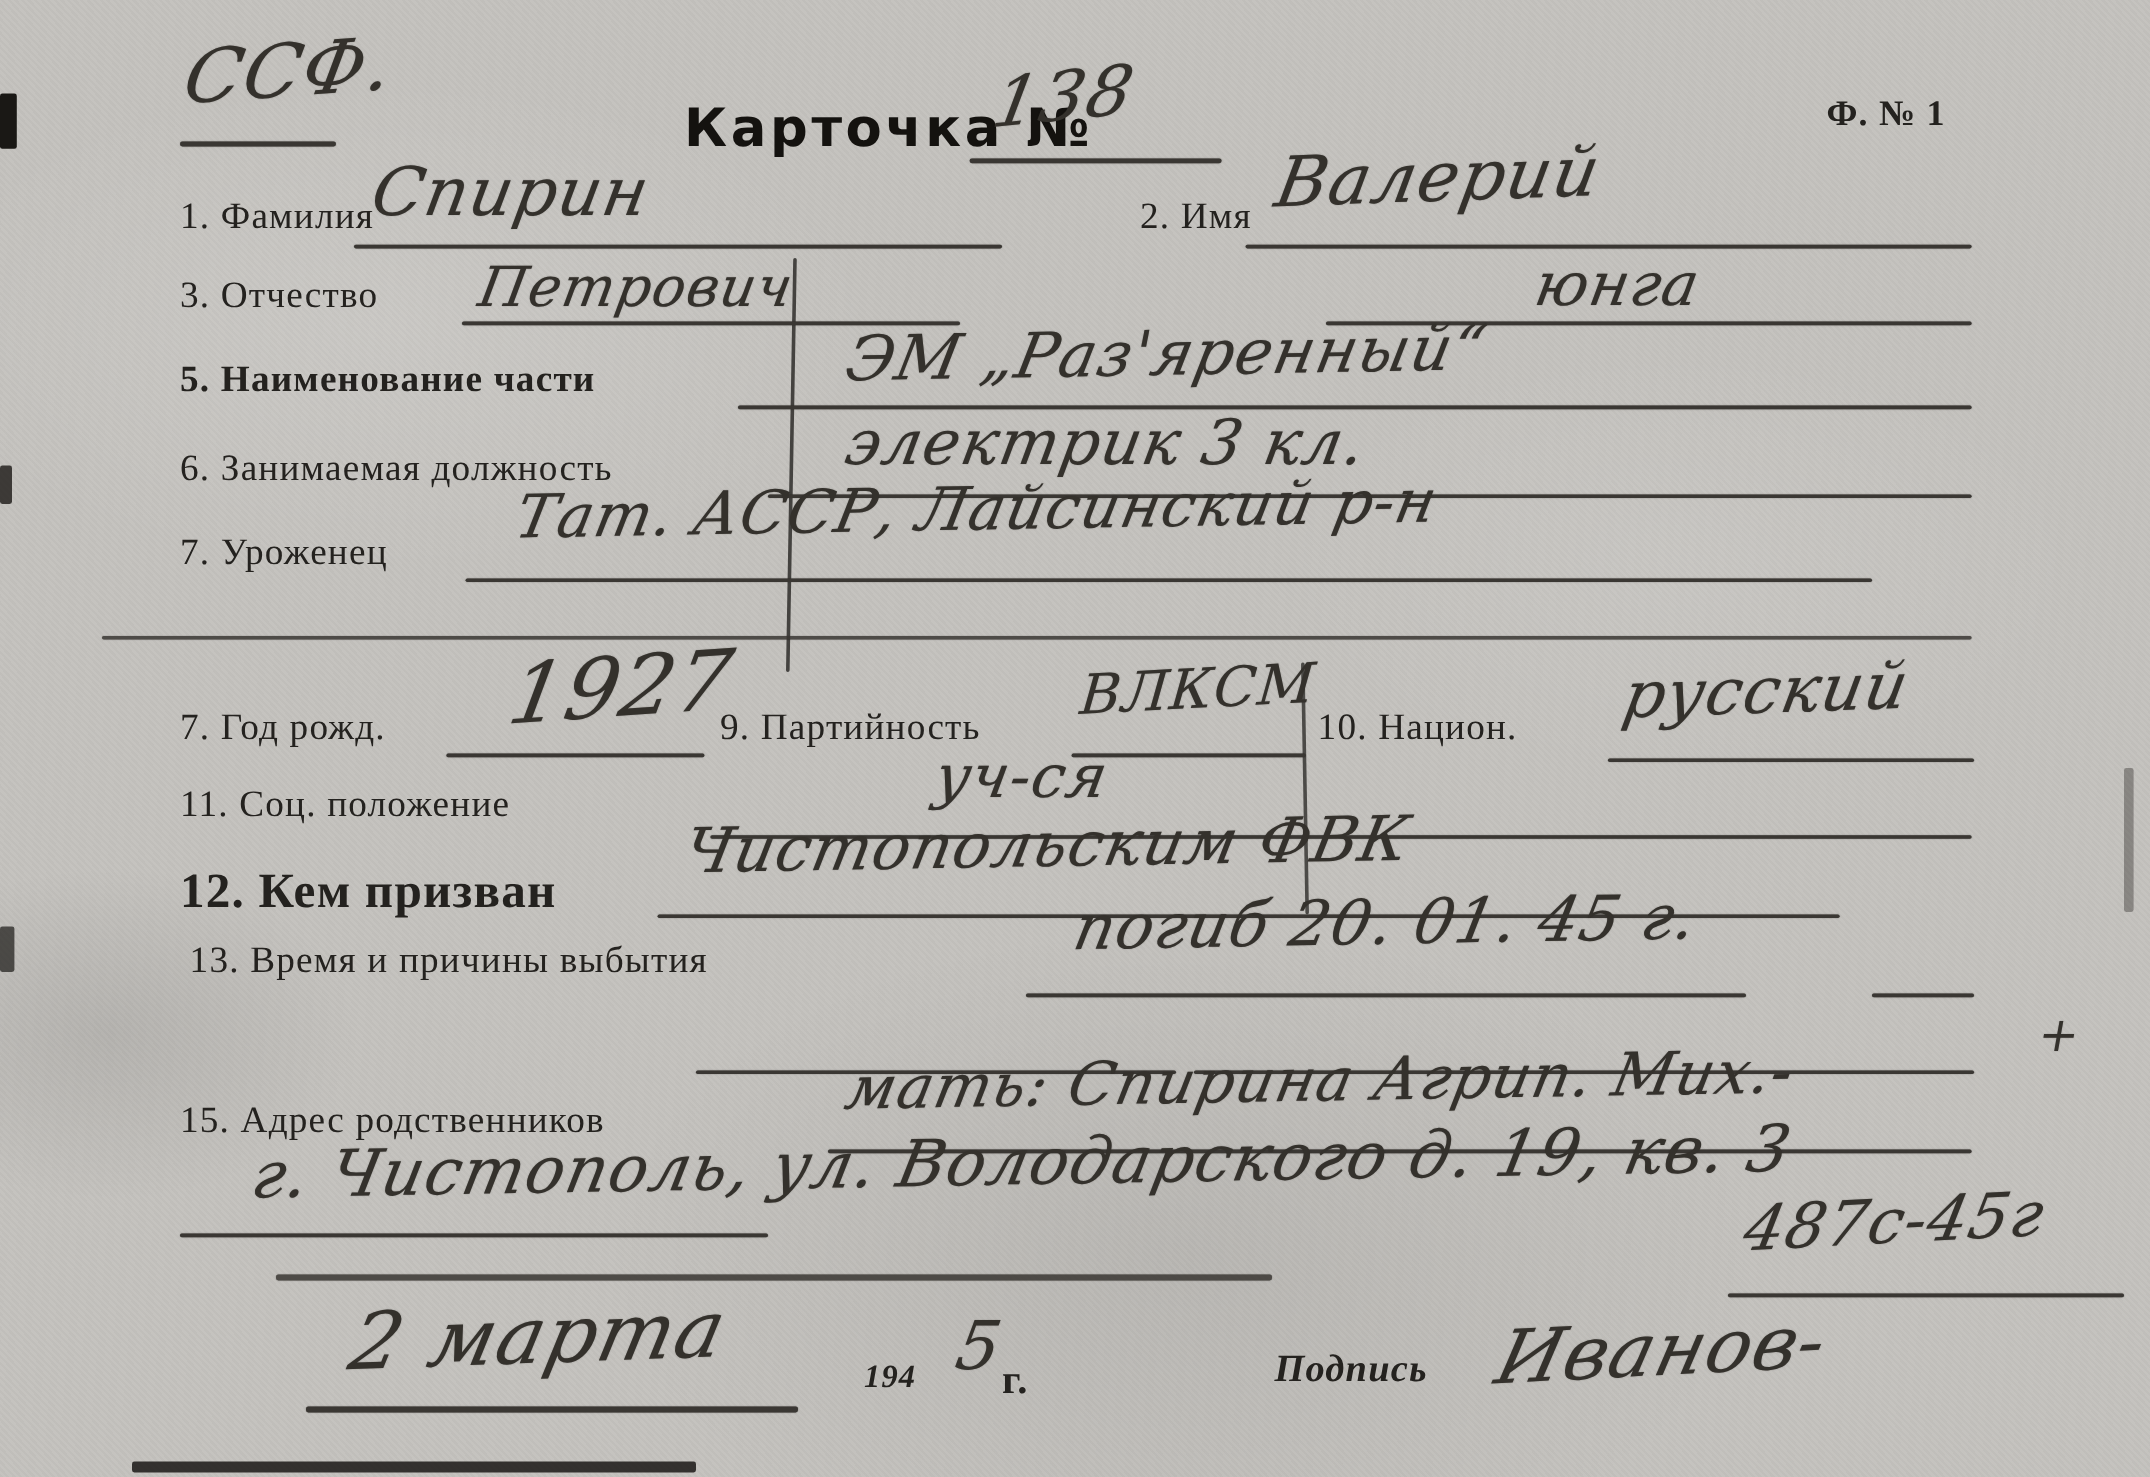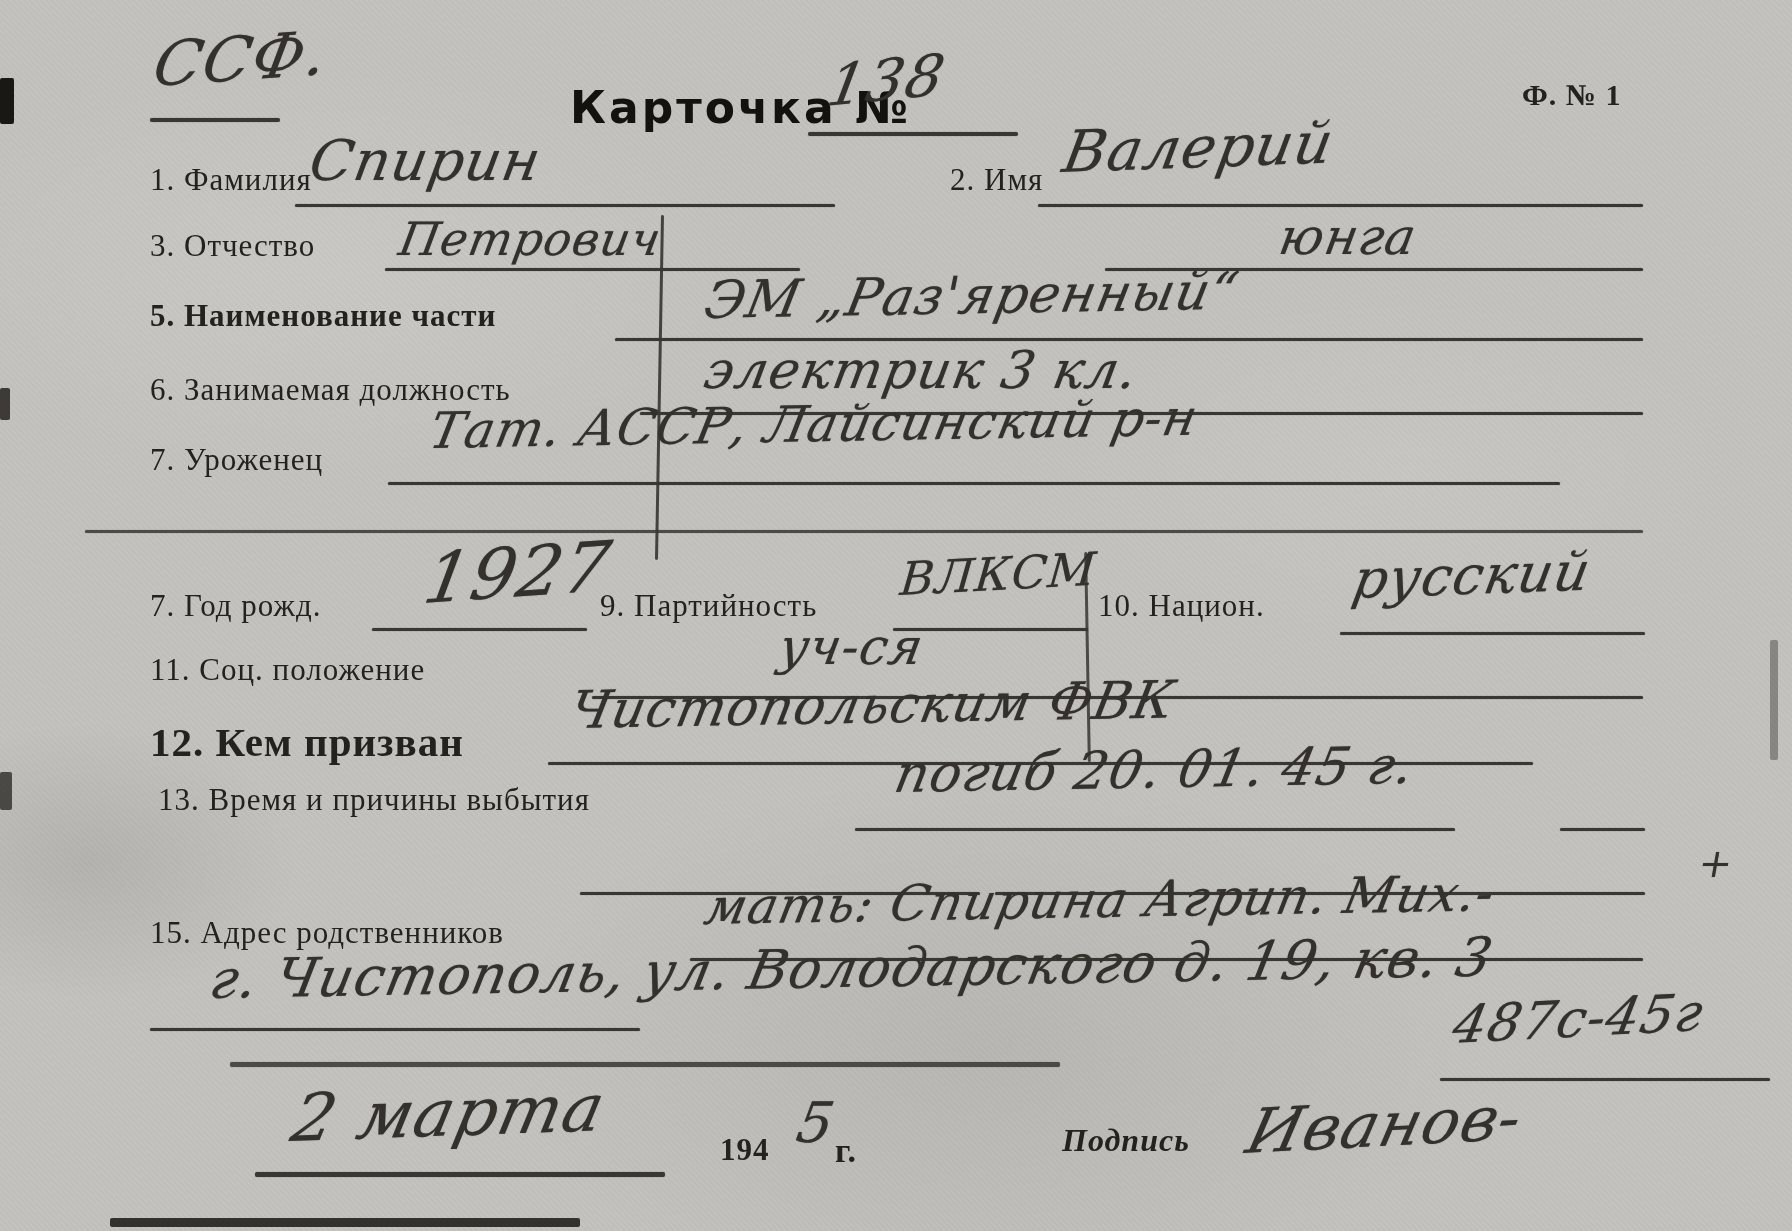--- a/index.html
+++ b/index.html
@@ -117,20 +117,20 @@
 
   <div class="abs hw" style="left:205px;top:948px;font-size:54px;transform:skewX(-12deg) rotate(-1deg);">г. Чистополь, ул. Володарского д. 19, кв. 3</div>
   <div class="rule" style="left:150px;top:1028px;width:490px;"></div>
 
   <div class="rule soft" style="left:230px;top:1062px;width:830px;height:5px;"></div>
   <div class="abs hw" style="left:1448px;top:995px;font-size:52px;transform:skewX(-14deg) rotate(-3deg);">487с-45г</div>
   <div class="rule" style="left:1440px;top:1078px;width:330px;"></div>
 
   <div class="abs hw" style="left:285px;top:1080px;font-size:66px;transform:skewX(-14deg) rotate(-2deg);">2 марта</div>
   <div class="rule" style="left:255px;top:1172px;width:410px;height:5px;"></div>
-  <div class="abs print" style="left:720px;top:1132px;font-size:31px;font-weight:bold;">194</div>
+  <div class="abs print" style="left:720px;top:1132px;font-size:27px;font-weight:bold;font-style:italic;">194</div>
   <div class="abs hw" style="left:792px;top:1090px;font-size:56px;">5</div>
   <div class="abs print" style="left:835px;top:1132px;font-size:34px;font-weight:bold;">г.</div>
 
   <div class="abs print" style="left:1062px;top:1122px;font-size:32px;font-weight:bold;font-style:italic;text-align:right;">Подпись</div>
   <div class="abs hw" style="left:1240px;top:1095px;font-size:62px;transform:skewX(-16deg) rotate(-3deg);">Иванов-</div>
 
 </div>
 
 </body></html>

